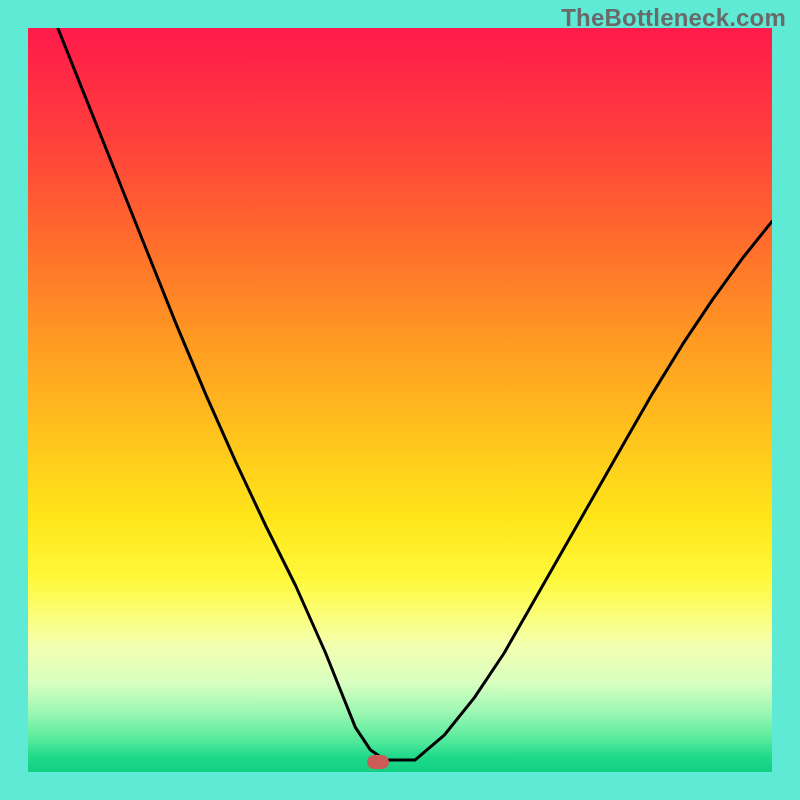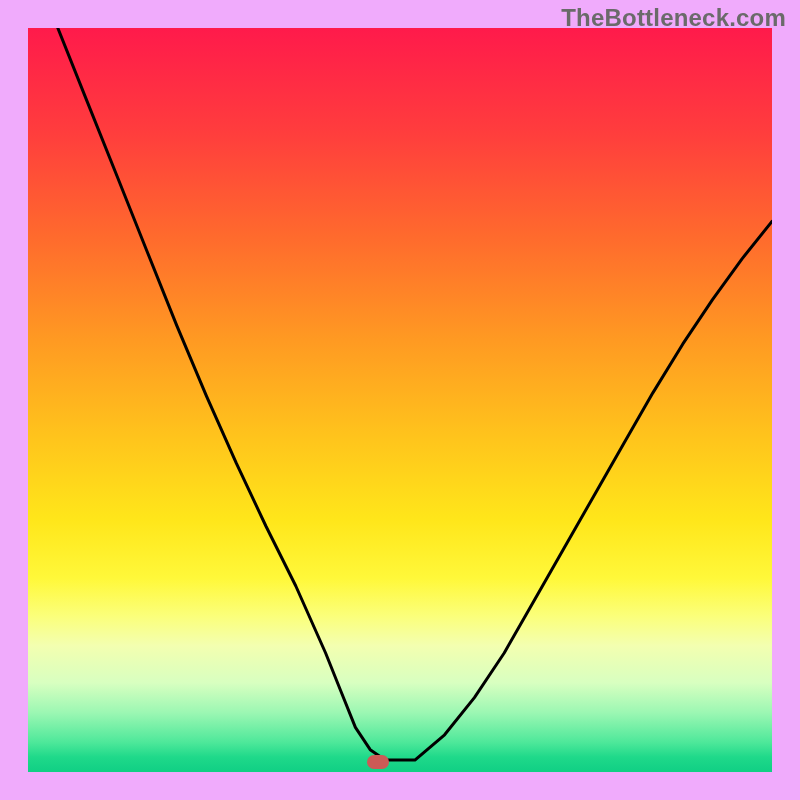--- a/index.html
+++ b/index.html
@@ -9,21 +9,21 @@
     height: 800px;
     background: #000;
     overflow: hidden;
   }
   .frame {
     position: absolute;
     left: 0;
     top: 0;
     width: 800px;
     height: 800px;
-    background: #f0abfc;
+    background: #5eead4;
   }
   .plot {
     position: absolute;
     left: 28px;
     top: 28px;
     width: 744px;
     height: 744px;
     background: linear-gradient(to bottom,
       #ff1a4b 0%,
       #ff3d3d 14%,

